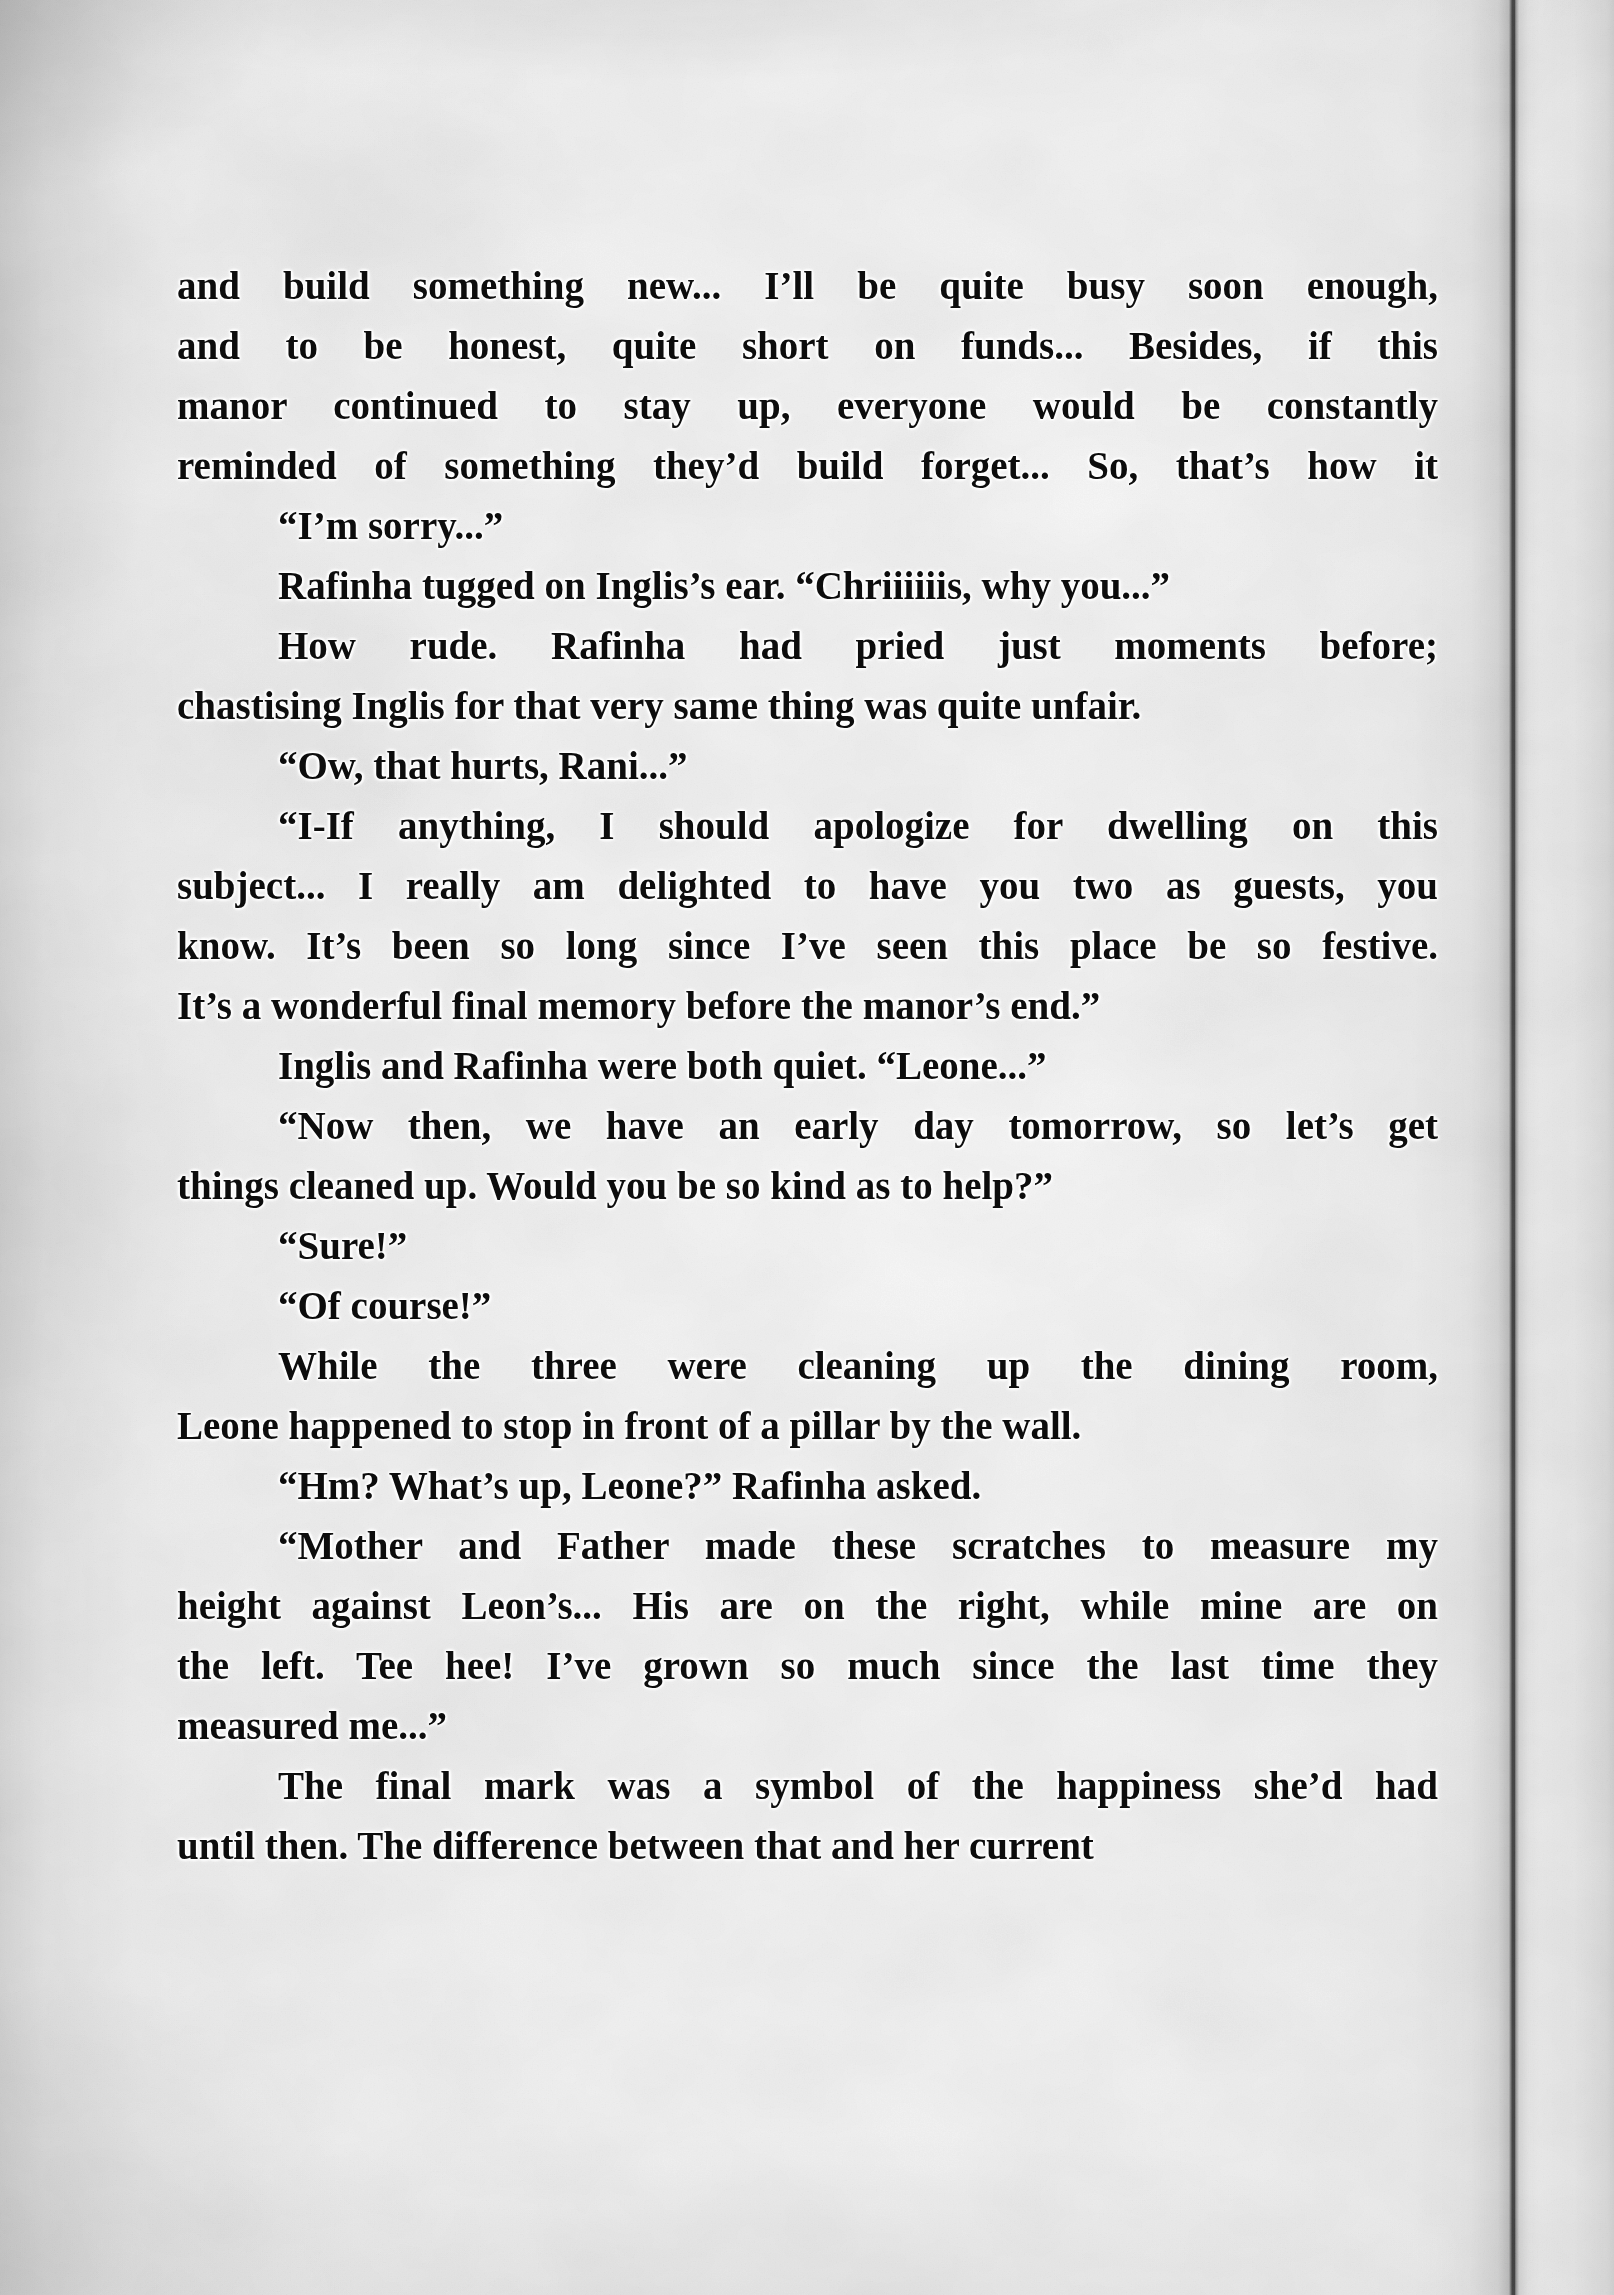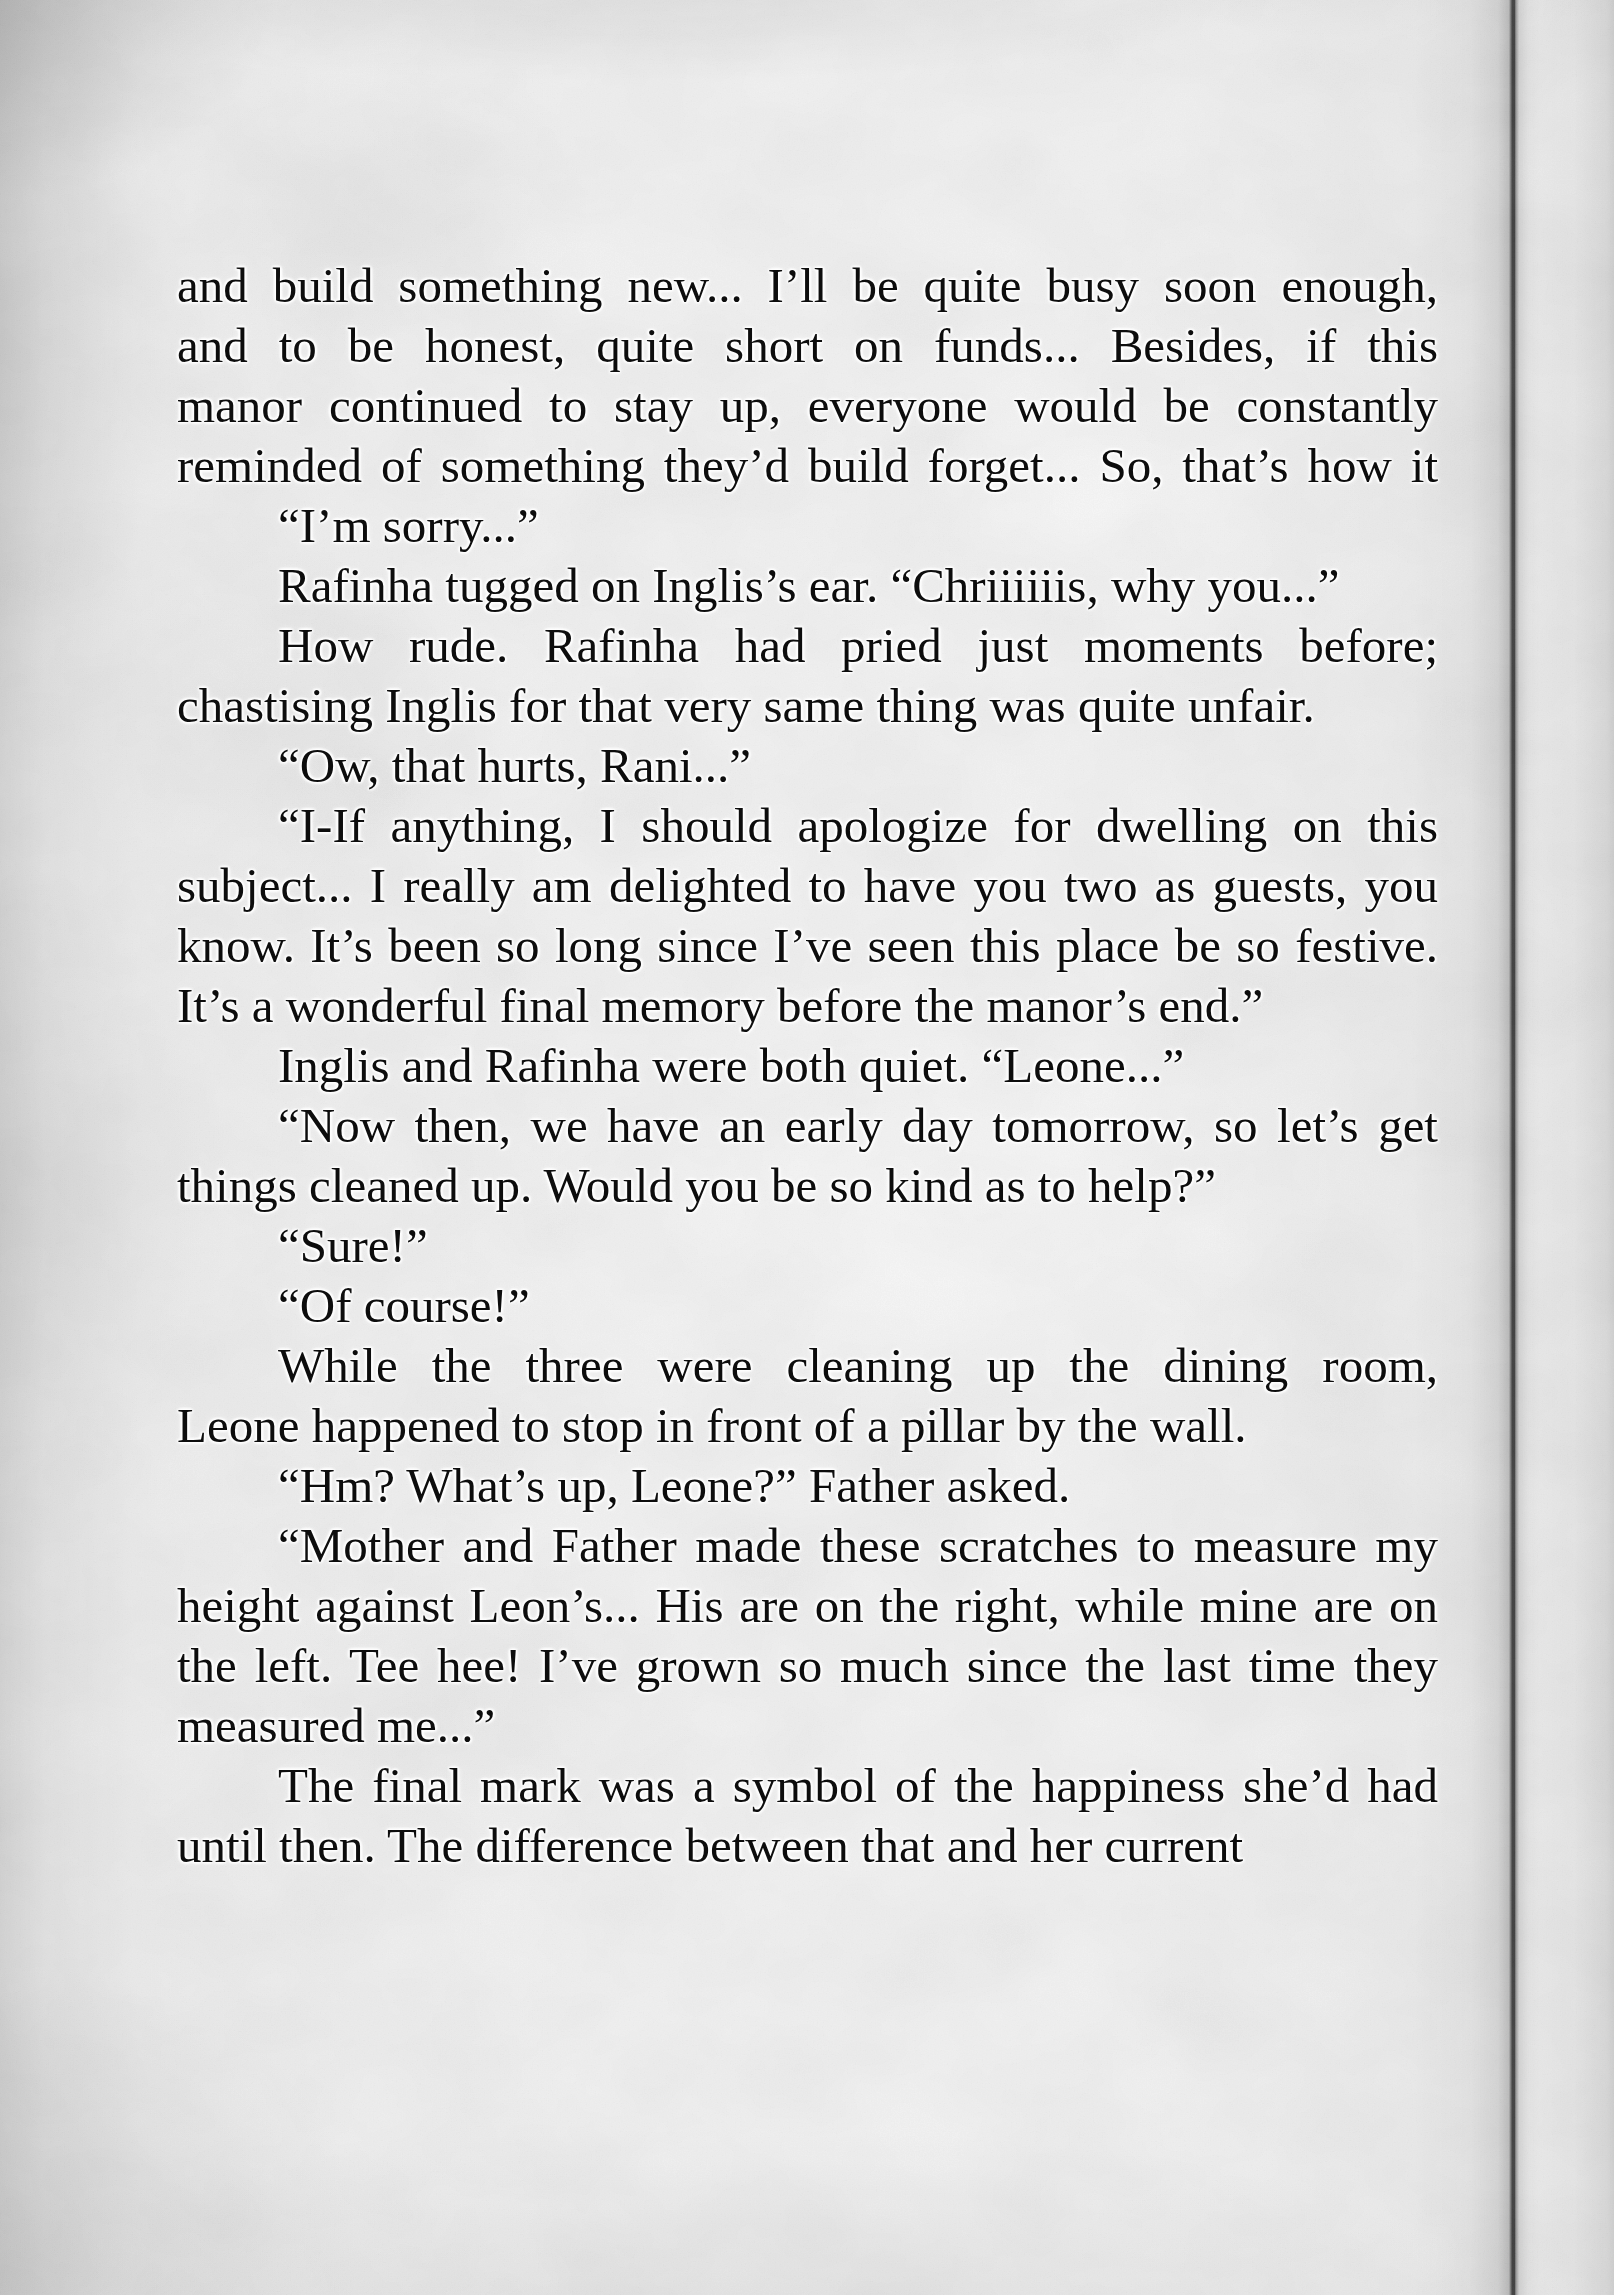--- a/index.html
+++ b/index.html
@@ -50,27 +50,28 @@
   .text-block {
     position: absolute;
     left: 177px;
     top: 256px;
     width: 1261px;
     z-index: 3;
   }
   .line {
     height: 60px;
     line-height: 60px;
-    font-size: 49px;
+    font-size: 39px;
     color: #0d0d0d;
     white-space: nowrap;
     text-shadow:
       0 0 3.8px #ffffff, 0 0 3.8px #ffffff, 0 0 7px #ffffff,
       -1.3px -1.3px 2.5px #ffffff, 1.3px -1.3px 2.5px #ffffff,
       -1.3px 1.3px 2.5px #ffffff, 1.3px 1.3px 2.5px #ffffff;
+    font-weight: bold;
   }
   .line.j {
     white-space: normal;
     text-align: justify;
     text-align-last: justify;
   }
   .line.i { text-indent: 101px; }
 </style>
 </head>
 <body>
@@ -109,21 +110,21 @@
       <div class="line j">subject... I really am delighted to have you two as guests, you</div>
       <div class="line j">know. It’s been so long since I’ve seen this place be so festive.</div>
       <div class="line">It’s a wonderful final memory before the manor’s end.”</div>
       <div class="line i">Inglis and Rafinha were both quiet. “Leone...”</div>
       <div class="line j i">“Now then, we have an early day tomorrow, so let’s get</div>
       <div class="line">things cleaned up. Would you be so kind as to help?”</div>
       <div class="line i">“Sure!”</div>
       <div class="line i">“Of course!”</div>
       <div class="line j i">While the three were cleaning up the dining room,</div>
       <div class="line">Leone happened to stop in front of a pillar by the wall.</div>
-      <div class="line i">“Hm? What’s up, Leone?” Father asked.</div>
+      <div class="line i">“Hm? What’s up, Leone?” Rafinha asked.</div>
       <div class="line j i">“Mother and Father made these scratches to measure my</div>
       <div class="line j">height against Leon’s... His are on the right, while mine are on</div>
       <div class="line j">the left. Tee hee! I’ve grown so much since the last time they</div>
       <div class="line">measured me...”</div>
       <div class="line j i">The final mark was a symbol of the happiness she’d had</div>
       <div class="line">until then. The difference between that and her current</div>
     </main>
 
 </div>
 

